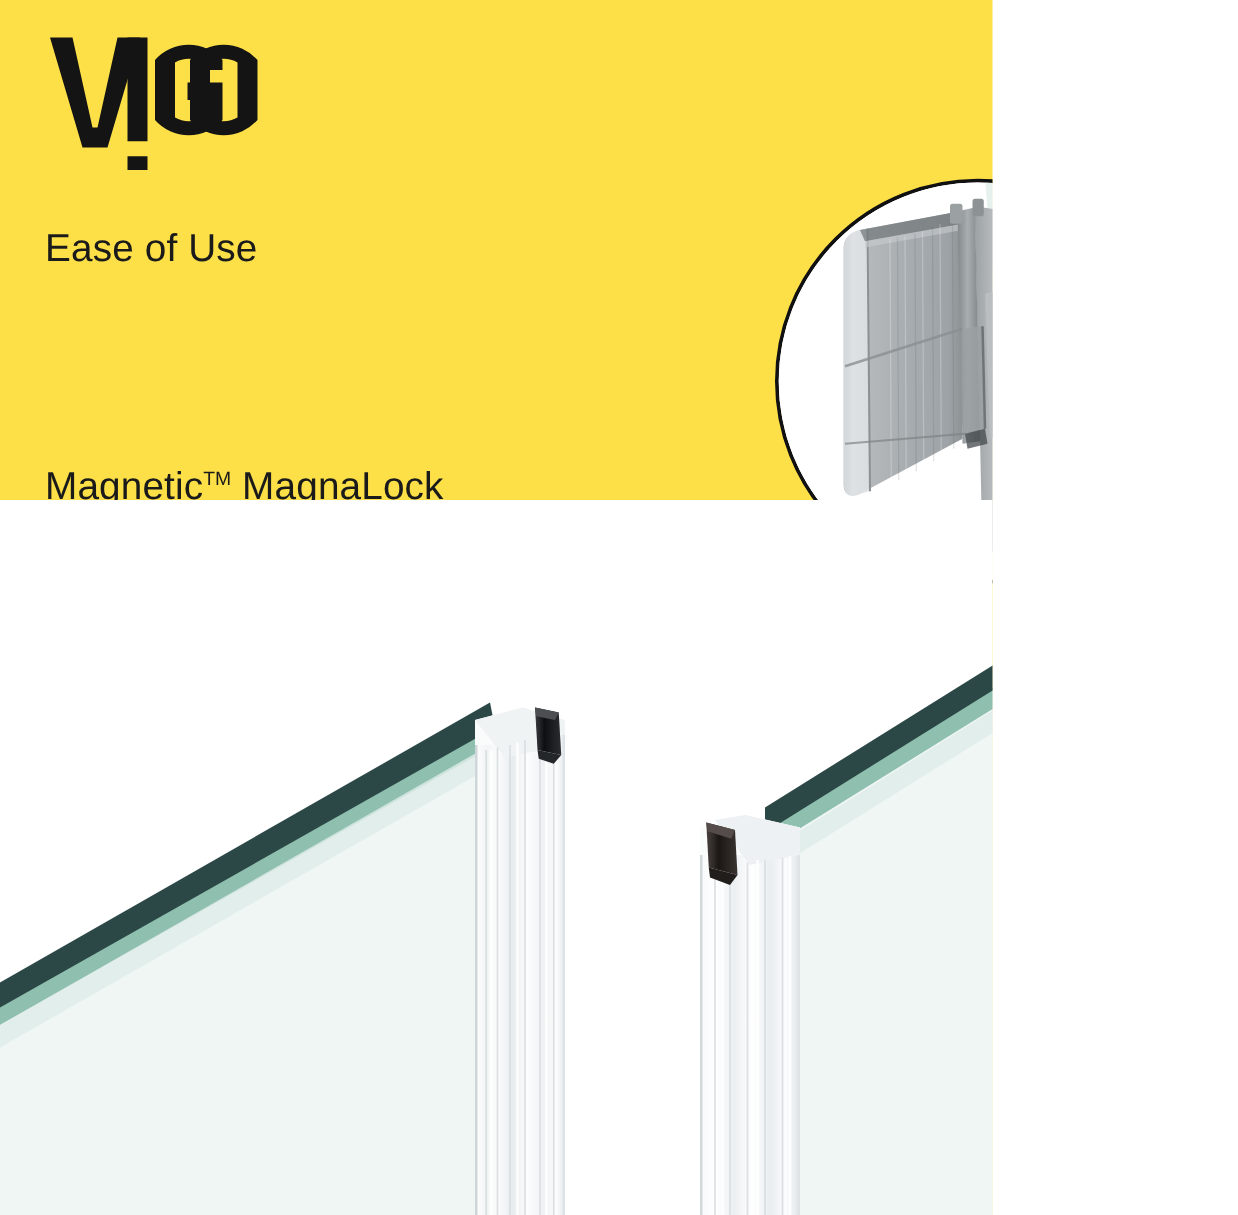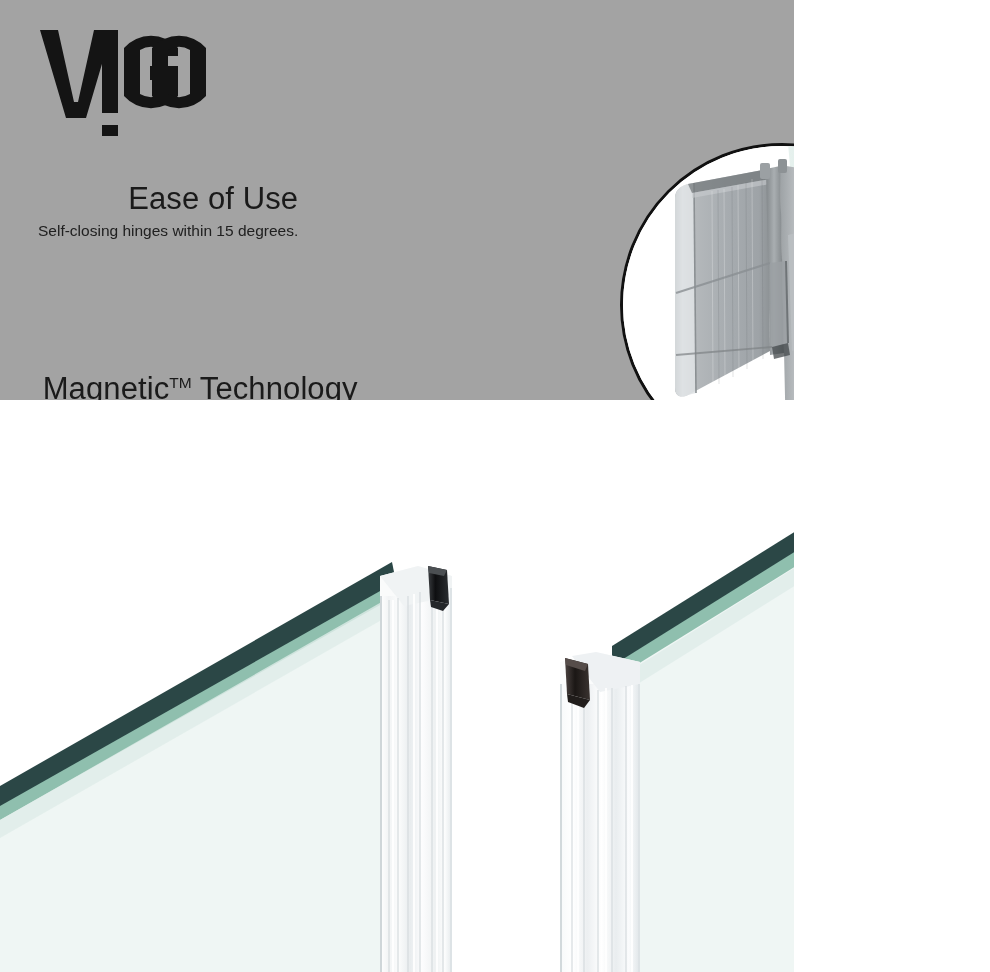--- a/index.html
+++ b/index.html
@@ -4,23 +4,22 @@
 <style>
   html,body{margin:0;padding:0;background:#ffffff;}
   body{
     font-family:"Liberation Sans", sans-serif;
     -webkit-font-smoothing:antialiased;
   }
   #page{
     position:relative;
     width:794px;
     height:972px;
-    background:#a3a3a3;
+    background:#fde047;
     overflow:hidden;
-    text-align:right;
   }
 
   
   #logo{
     position:absolute;
     left:38px; top:26px;
     width:170px; height:110px;
   }
 
   
@@ -95,26 +94,25 @@
                  A36,36 0 0 1 86,70 L86,22 A36,36 0 0 1 140,22 L140,30 Z"></path>
 
         <path d="M170,22 L170,70 A36,36 0 0 1 116,70 L116,22 A36,36 0 0 1 170,22 Z
                  M154,24 A22,22 0 0 0 132,24 L132,68 A22,22 0 0 0 154,68 Z" transform="translate(-2,0)"></path>
       </g>
     </svg>
   </div>
 
   <div class="feature" id="feature-ease">
     <div class="feature-title">Ease of Use</div>
-    <div class="feature-sub">Self-closing hinges within 15 degrees.</div>
 
   </div>
 
   <div class="feature" id="feature-magna">
-    <div class="feature-title"><span>Magnetic</span><sup>TM</sup><span> Technology</span></div>
+    <div class="feature-title"><span>Magnetic</span><sup>TM</sup><span> MagnaLock</span></div>
     <div class="feature-sub">Magnetic strip keeps door closed and water in.</div>
 
     <div class="feature-icon">
       <svg width="88" height="88" viewBox="0 0 88 88">
         <circle cx="44" cy="44" r="40" fill="none" stroke="#231f20" stroke-width="3.4"></circle>
 
         <line x1="49" y1="5.5" x2="49" y2="82.5" stroke="#231f20" stroke-width="3.4"></line>
         <line x1="63" y1="10" x2="63" y2="78" stroke="#231f20" stroke-width="3.4"></line>
 
         <path d="M56,33 L33,33 A13.5,13.5 0 0 0 33,60 L56,60" fill="none" stroke="#231f20" stroke-width="9" stroke-linecap="butt"></path>

